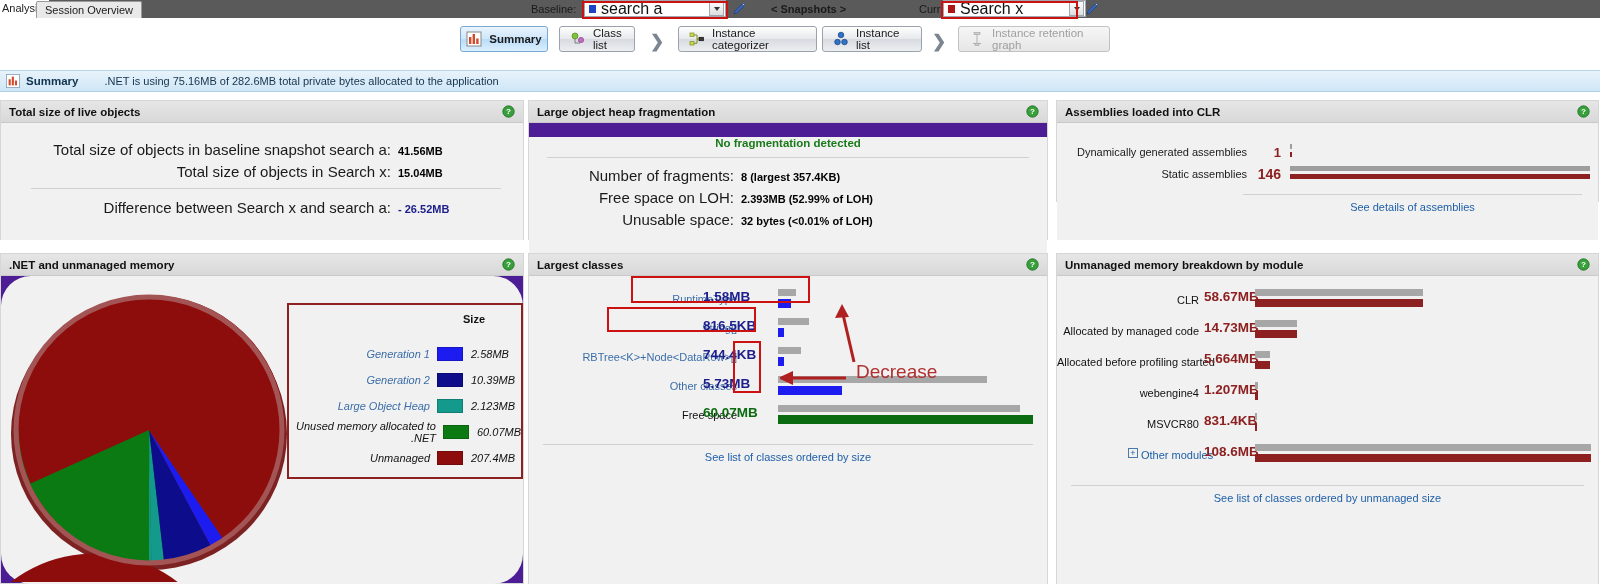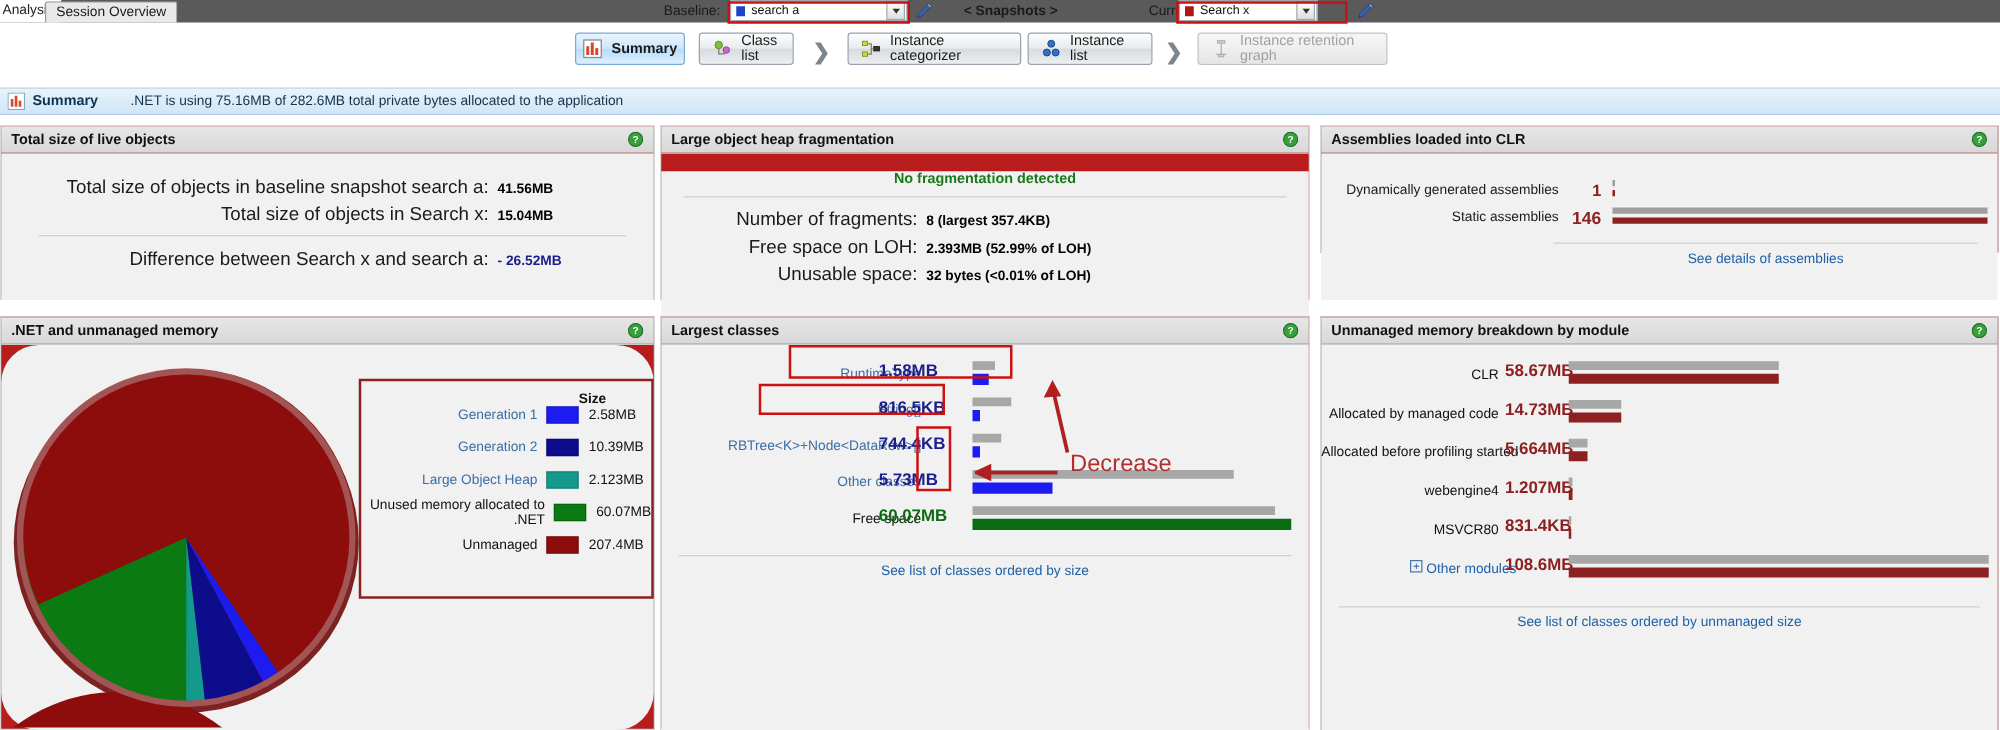--- a/index.html
+++ b/index.html
@@ -39,34 +39,34 @@
   .lbl-baseline { left: 531px; }
   .lbl-snapshots { left: 771px; color:#555; font-weight:600; }
   .lbl-current { left: 919px; }
 
   .combo {
     position: absolute; top: 0px; height: 17px;
     background: #ffffff; border: 1px solid #9fa8b0;
     display: flex; align-items: center;
   }
   .combo .sq { width: 7px; height: 8px; margin: 0 5px 0 4px; flex: none; }
-  .combo .txt { font-size: 10px; color: #111; flex: 1; }
+  .combo .txt { font-size: 16px; color: #111; flex: 1; }
   .combo .arrow {
     width: 15px; height: 15px; margin-right: 1px; flex: none;
     background: linear-gradient(#fdfdfd,#dfdfdf);
     border: 1px solid #9fa8b0;
     display: flex; align-items: center; justify-content: center;
   }
   .combo .arrow i {
     display: block; width: 0; height: 0;
     border-left: 3px solid transparent; border-right: 3px solid transparent;
     border-top: 4px solid #333;
   }
   #combo-baseline { left: 584px; width: 142px; }
-  #combo-current  { left: 943px; width: 111px; }
+  #combo-current  { left: 943px; width: 143px; }
 
   .redbox { position: absolute; border: 2px solid #cc1111; pointer-events: none; }
   #redbox-baseline { left: 582px; top: 1px; width: 146px; height: 18px; }
   #redbox-current  { left: 941px; top: 1px; width: 137px; height: 18px; }
 
   .pencil { position: absolute; top: 1px; width: 16px; height: 16px; }
   #pencil-baseline { left: 731px; }
   #pencil-current  { left: 1084px; }
 
   
@@ -99,21 +99,21 @@
     position: absolute; left: 0; top: 70px; width: 1600px; height: 22px;
     background: linear-gradient(#e8f3fb, #cfe6f7);
     border-top: 1px solid #b9d4e8; border-bottom: 1px solid #b1cde3;
     display: flex; align-items: center;
   }
   .sumbanner .sicon { width: 14px; height: 14px; margin: 0 6px 0 6px; }
   .sumbanner .stitle { font-weight: bold; font-size: 11.5px; color: #10334f; }
   .sumbanner .sdesc { margin-left: 26px; font-size: 11px; color: #14334d; }
 
   
-  .panel { position: absolute; background: #b91c1c; border: 1px solid #d6d6d6; }
+  .panel { position: absolute; background: #4c1d95; border: 1px solid #d6d6d6; }
   .panel-head {
     height: 22px; background: linear-gradient(#e6e6e6,#d8d8d8);
     border-bottom: 1px solid #c9c9c9;
     display: flex; align-items: center; padding: 0 8px;
   }
   .panel-head .ptitle { font-weight: bold; font-size: 11.5px; color: #111; flex:1; }
   .help { width: 13px; height: 13px; flex:none; }
   .panel-body { position: relative; background: #f1f1f1; }
 
   
@@ -391,21 +391,21 @@
           <path d="M144 148 L159 279 A133 133 0 0 1 146.4 281 Z" fill="#149a8c"></path>
           <path d="M144 148 L206 264 A133 133 0 0 1 159 279 Z" fill="#0d0d8c"></path>
           <path d="M144 148 L219 258 A133 133 0 0 1 206 264 Z" fill="#1c1cf0"></path>
           <path d="M144 148 L219 258 A133 133 0 1 0 25.6 201.6 Z" fill="#8d0d0d"></path>
         </g>
         <ellipse cx="144" cy="148" rx="133" ry="133" fill="none" stroke="#a35454" stroke-width="5"></ellipse>
       </svg>
 
       <div class="legendbox" style="left:286px;top:27px;width:236px;height:176px;">
         <div class="legend-title">Size</div>
-        <div style="padding-top:14px;">
+        <div style="padding-top:36px;font-style:italic;">
           <div class="lrow">
             <span class="lname">Generation 1</span>
             <span class="lswatch" style="background:#1c1cf0"></span>
             <span class="lval">2.58MB</span>
           </div>
           <div class="lrow">
             <span class="lname">Generation 2</span>
             <span class="lswatch" style="background:#0d0d8c"></span>
             <span class="lval">10.39MB</span>
           </div>

